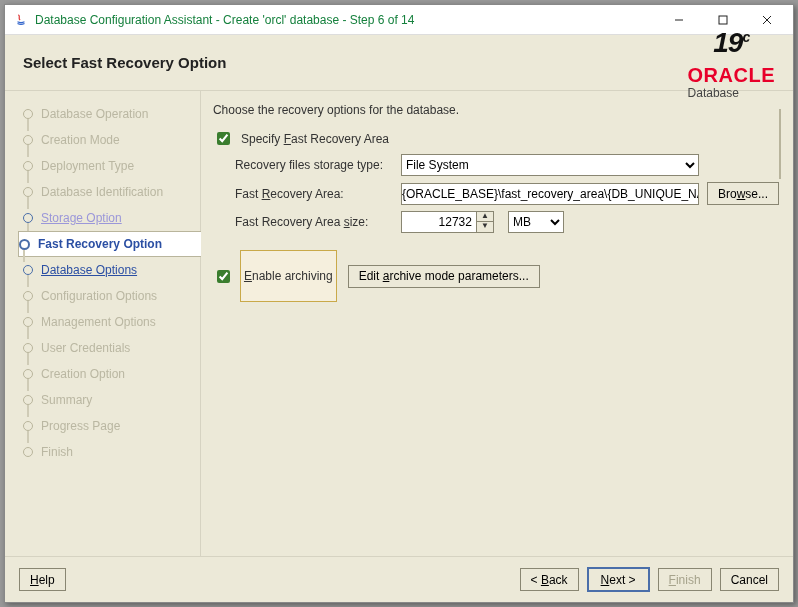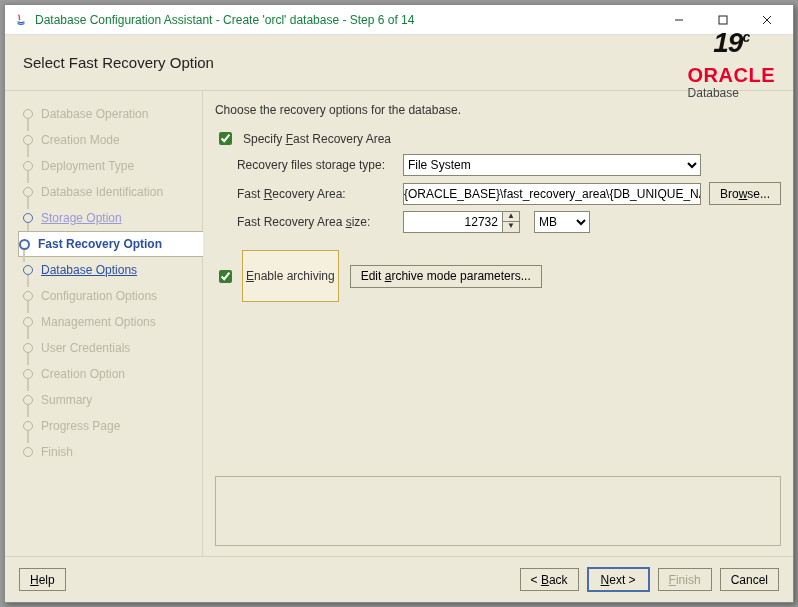--- a/index.html
+++ b/index.html
@@ -14,21 +14,21 @@
     display: flex; align-items: center; padding: 0 4px 0 8px; font-size: 12px; color: #15803d;
   }
   .titlebar .icon { width: 16px; height: 16px; margin-right: 6px; display:flex;align-items:center;justify-content:center;}
   .titlebar .title { flex: 1; }
   .winbtn { width: 44px; height: 28px; display:flex;align-items:center;justify-content:center; color:#333;}
   .winbtn svg{stroke:#222;}
   .header {
     height: 56px; display:flex; align-items:center; padding: 0 18px;
     border-bottom: 1px solid #d6d3c2;
   }
-  .header h1 { font-size: 15px; font-weight: normal; margin:0; flex:1; color:#222; }
+  .header h1 { font-size: 15px; font-weight: bold; margin:0; flex:1; color:#222; }
   .oracle-logo { display:flex; align-items:center; gap:6px;flex-direction:column;}
   .oracle-logo .v { font-size: 28px; font-weight: 800; font-style: italic; color:#111; letter-spacing:-1px;}
   .oracle-logo .v sup{font-size:14px;vertical-align:super;}
   .oracle-brand { display:flex;flex-direction:column;align-items:flex-start;line-height:1;}
   .oracle-brand .o { color:#e8002a; font-weight:800; font-size:20px; letter-spacing:0.5px;text-align:right;}
   .oracle-brand .d { color:#444; font-size:12px; margin-top:2px;}
   .body { flex:1; display:flex; overflow:hidden;}
   .sidebar {
     width: 210px; padding: 10px 0 10px 18px; font-size:12px;
   }
@@ -41,35 +41,35 @@
   .step.link .dot{border-color:#4a6ea9;}
   .step .line{position:absolute;left:4px;top:18px;width:2px;height:12px;background:#cfcbb6;}
   .step:last-child .line{display:none;}
   .step .label{color:#bab7a2;}
   .step.visited .label{color:#9b97d9;text-decoration:underline;}
   .step.active {background:#fff;border:1px solid #b9b59c;border-right:none;margin-right:-1px;margin-left:-5px;text-align:center;}
   .step.active .label{color:#2b4fa3;font-weight:bold;}
   .step.next .label{color:#2b4fa3;text-decoration:underline;}
   .main {
     flex:1; padding: 10px 12px; font-size:12px; color:#333; border-left:1px solid #d6d3c2;
-    display:flex;flex-direction:column;
+    display:flex;
   }
   .form-area{flex:1;}
   .instr{margin:2px 0 12px 0;}
   .row{display:flex;align-items:center;margin:6px 0;gap:8px;}
   .cb{width:13px;height:13px;accent-color:#3a7d2e;}
   .indent{margin-left:22px;}
   .flabel{width:158px;}
   .sel, .txt {
     font-size:12px;background:#fff;border:1px solid #898672;height:22px;padding:1px 0;
   }
   .sel{width:298px;}
   .txt{width:298px;}
   .num-wrap{display:flex;align-items:stretch;}
-  .num{width:100px;text-align:right;border:1px solid #898672;height:22px;font-size:12px;padding:1px 4px;}
+  .num{width:76px;text-align:right;border:1px solid #898672;height:22px;font-size:12px;padding:1px 4px;}
   .spin{display:flex;flex-direction:column;border:1px solid #898672;border-left:none;}
   .spin div{width:16px;height:10px;background:#ece9d8;border-bottom:1px solid #898672;font-size:8px;line-height:8px;text-align:center;cursor:pointer;}
   .spin div:last-child{border-bottom:none;}
   .unit{width:56px;height:22px;margin-left:6px;}
   .btn{
     background:#ece9d8;border:1px solid #898672;height:23px;padding:0 10px;font-size:12px;
     cursor:pointer;
   }
   .btn.disabled{color:#a6a38c;cursor:default;}
   .highlight{outline:1px solid #c9a949;background:#f5efdd;padding:18px 3px;}

